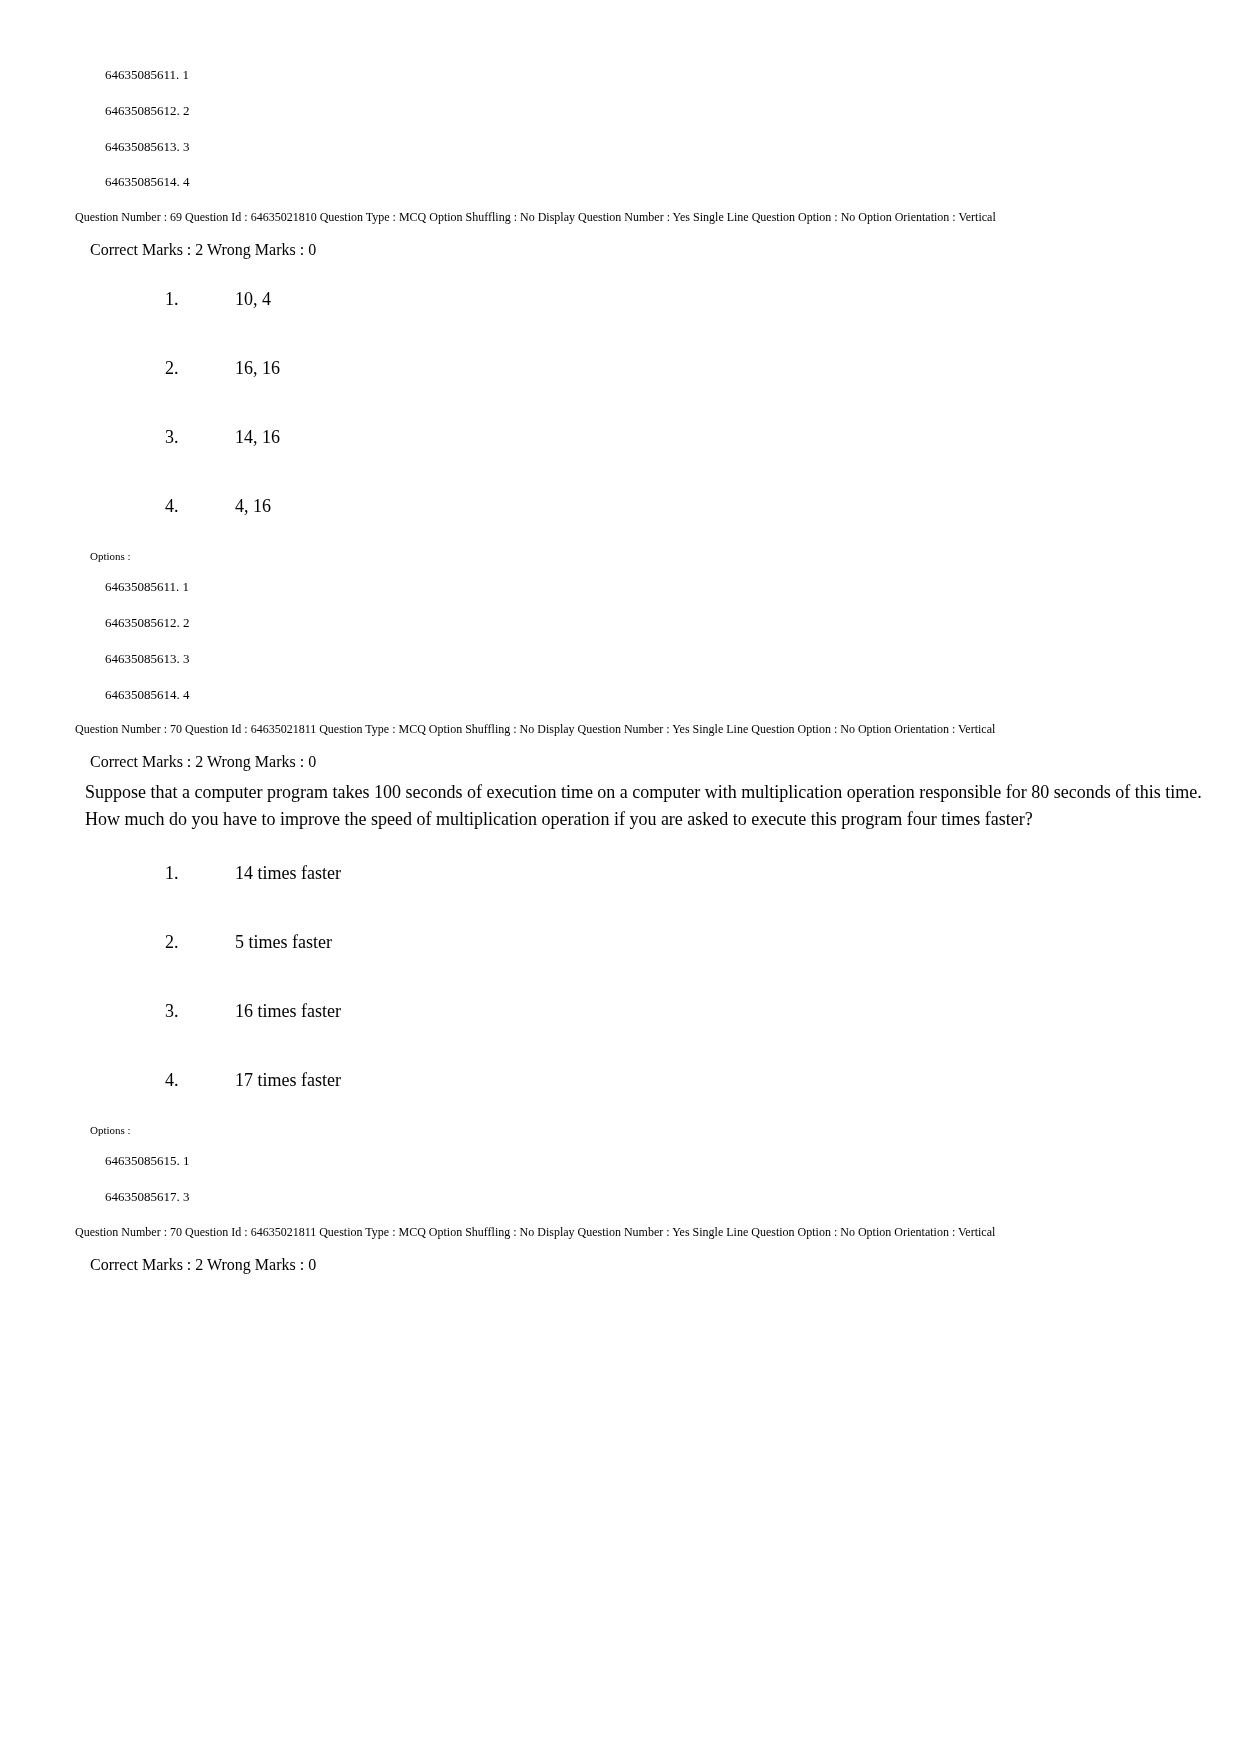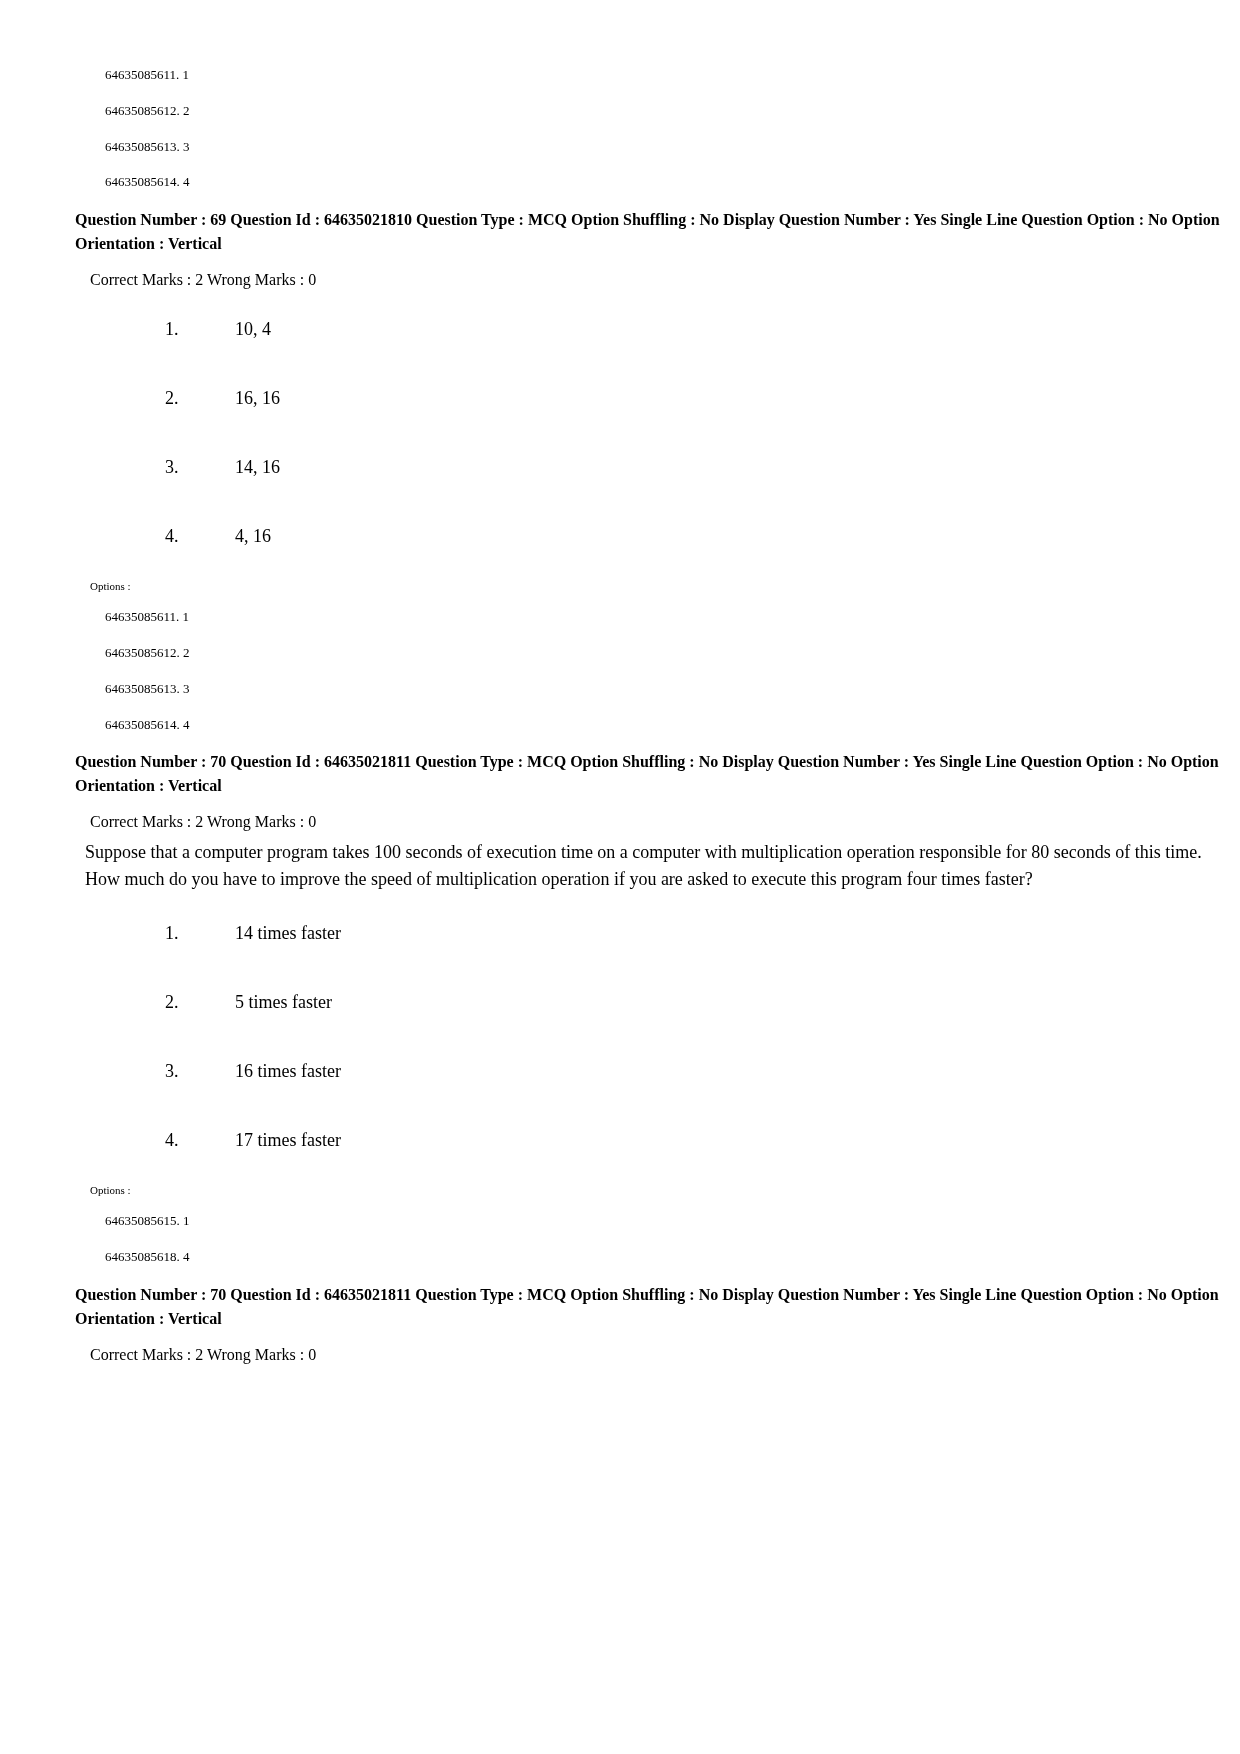--- a/index.html
+++ b/index.html
@@ -11,22 +11,22 @@
       width: 1240px;
       min-height: 1754px;
       padding: 20px 30px;
     }
     .options-list {
       font-size: 13px;
       line-height: 1.6;
       margin-bottom: 6px;
     }
     .question-meta {
-      font-size: 16px;
-      font-weight: bold;
+      font-size: 12px;
+      font-weight: normal;
       margin: 12px 0 2px 0;
       line-height: 1.5;
     }
     .correct-wrong {
       font-size: 16px;
       font-weight: normal;
       margin-bottom: 8px;
     }
     .question-body {
       font-size: 18px;
@@ -125,20 +125,20 @@
     </div>
     <div class="answer-option">
       <span class="num">4.</span>
       <span>17 times faster</span>
     </div>
   </div>
 
   <div class="options-label">Options :</div>
   <div class="options-list">
     <div>64635085615. 1</div>
-    <div>64635085618. 4</div>
+    <div>64635085617. 3</div>
   </div>
 </div>
 
 <div>
   <div class="question-meta">Question Number : 70  Question Id : 64635021811  Question Type : MCQ  Option Shuffling : No  Display Question Number : Yes  Single Line Question Option : No  Option Orientation : Vertical</div>
   <div class="correct-wrong">Correct Marks : 2  Wrong Marks : 0</div>
 </div>
 
 </body></html>

